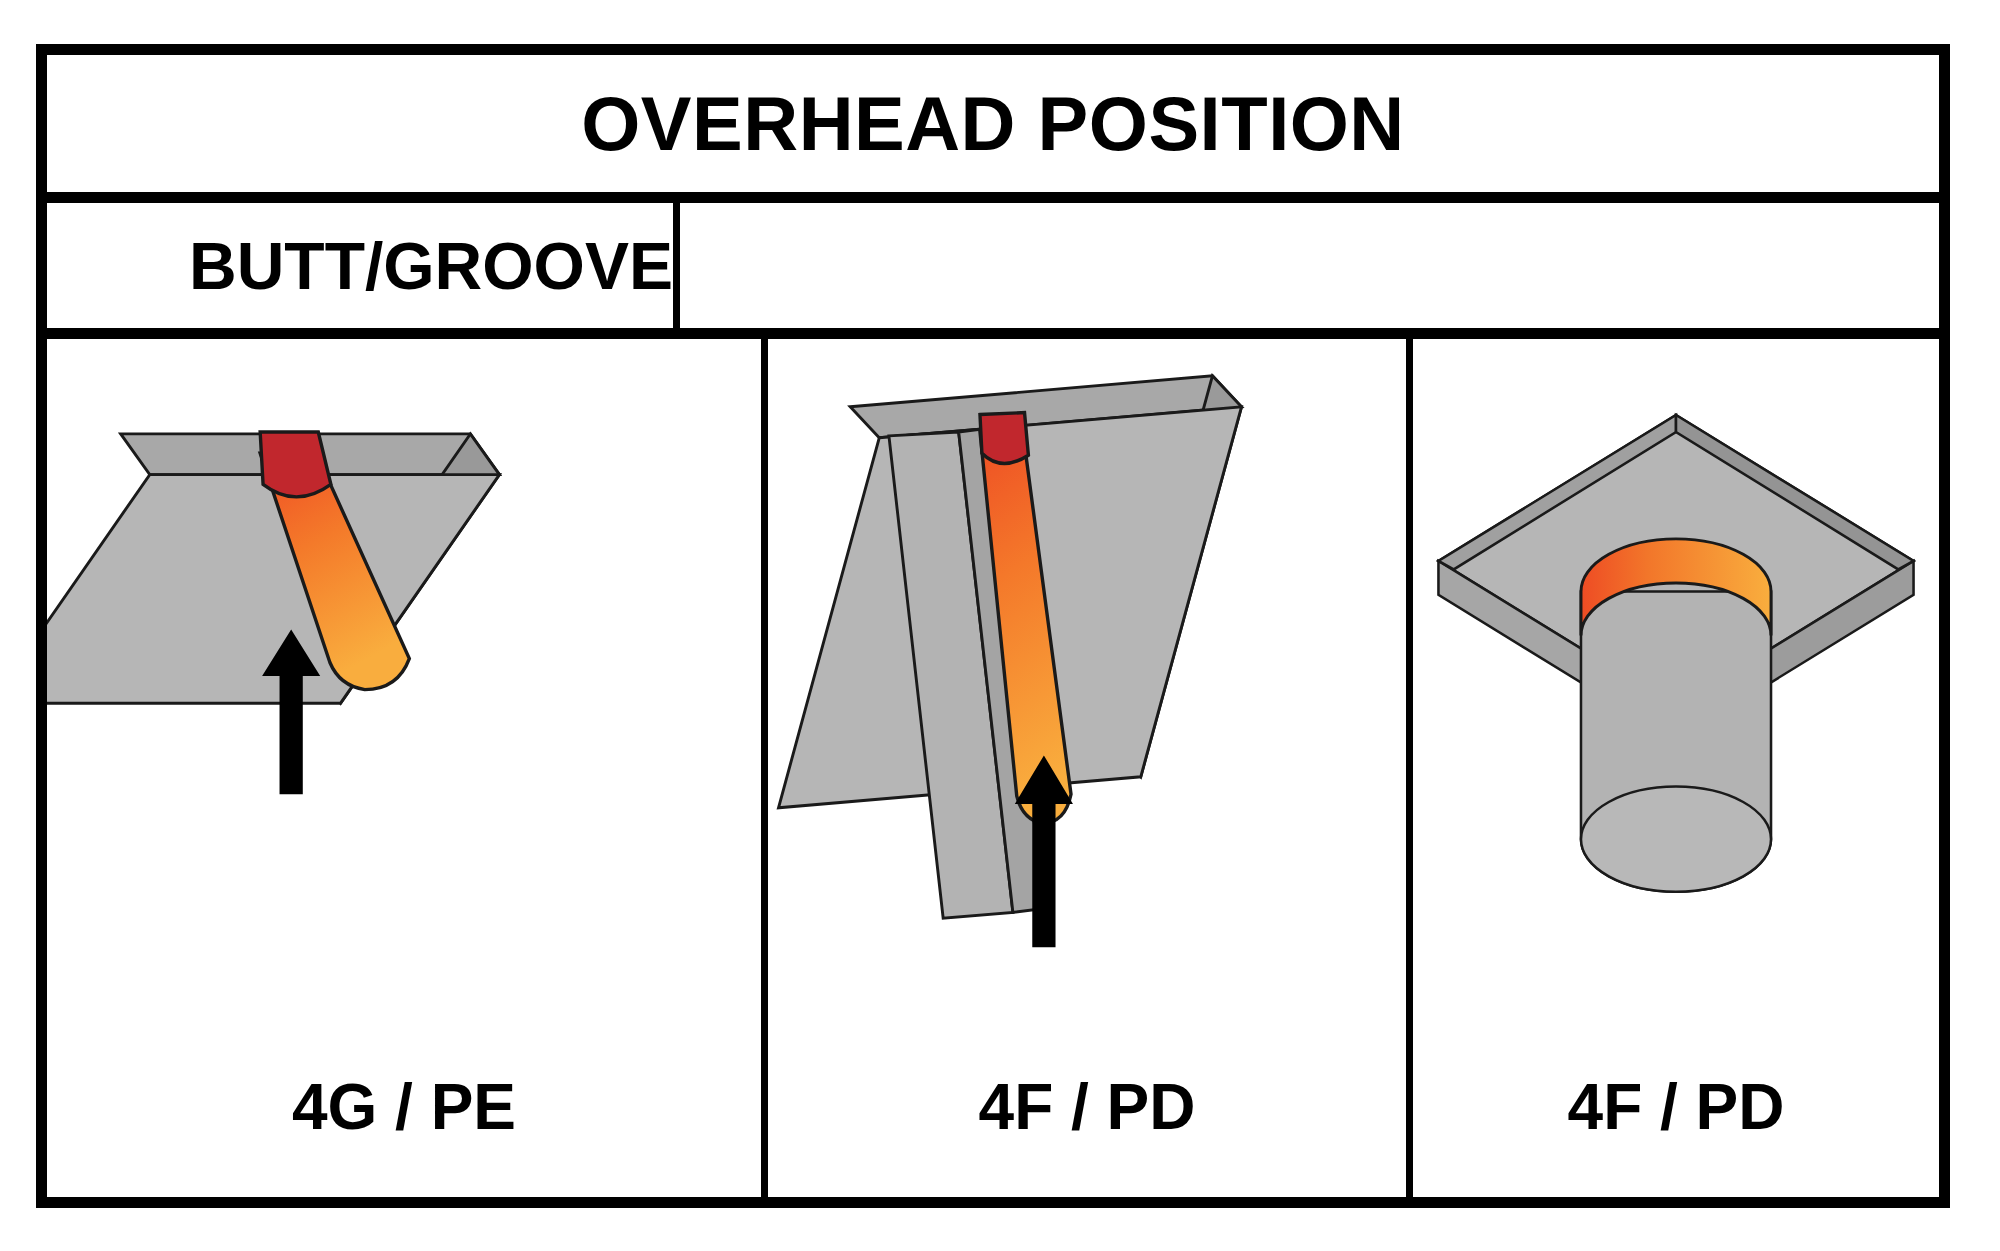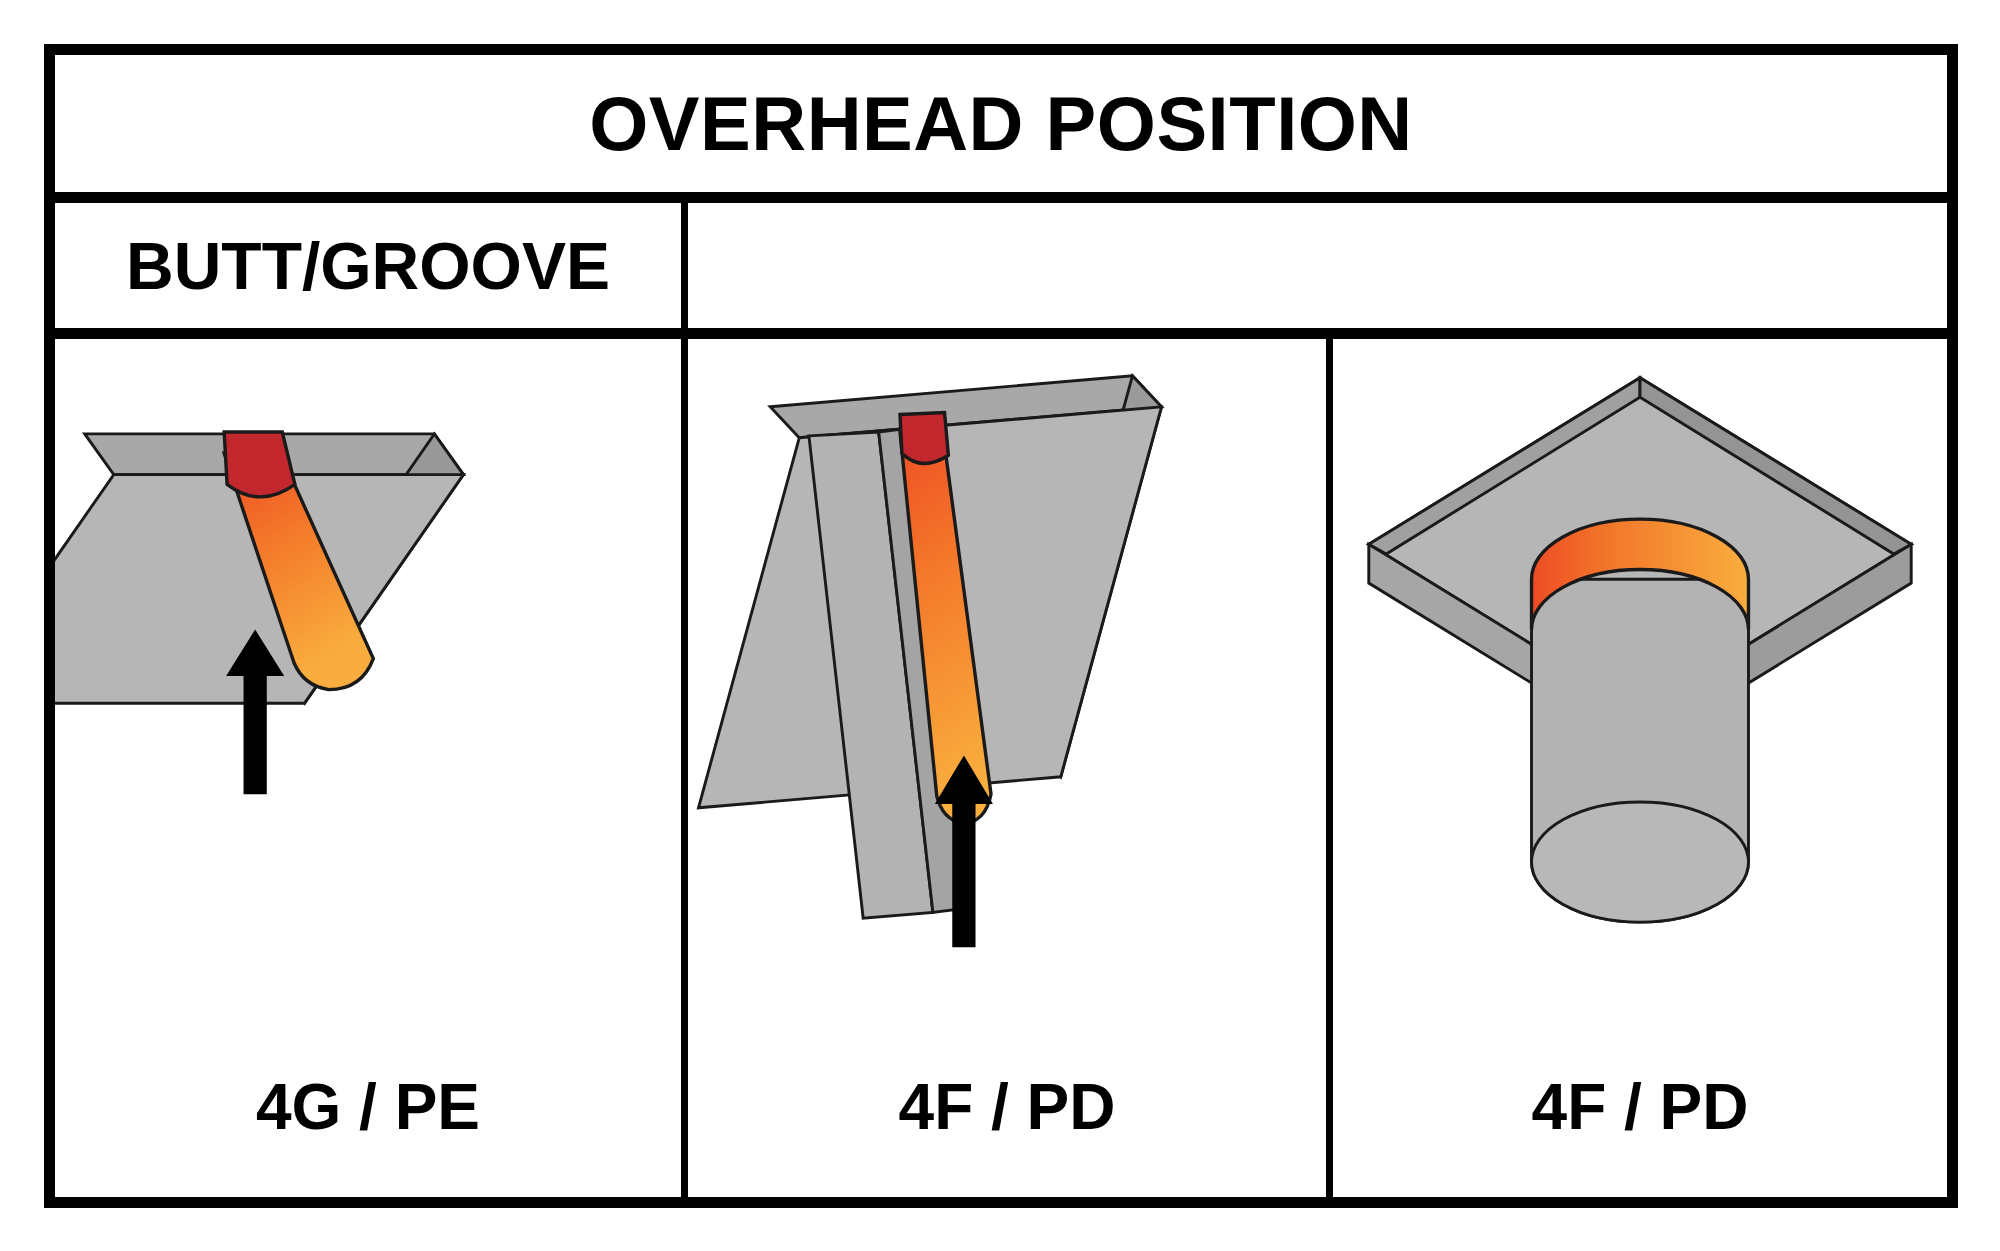--- a/index.html
+++ b/index.html
@@ -16,21 +16,21 @@
 
   #chart-root {
     position: absolute;
     left: 0; top: 0;
     width: 2000px;
     height: 1251px;
   }
 
   .table-frame {
     position: absolute;
-    left: 44px;
+    left: 36px;
     top: 44px;
     width: 1914px;
     height: 1164px;
     border: 11px solid #000000;
     box-sizing: border-box;
     background: #ffffff;
   }
 
   
   .title-row {
@@ -60,21 +60,21 @@
     top: 148px;
     width: 100%;
     height: 136px;
     border-bottom: 11px solid #000000;
     box-sizing: border-box;
     display: flex;
   }
   .header-cell {
     display: flex;
     align-items: center;
-    justify-content: center;
+    justify-content: flex-end;
     box-sizing: border-box;
     height: 100%;
   }
   .header-cell.butt {
     width: 633px;
     border-right: 7px solid #000000;
   }
   .header-cell.fillet {
     flex: 1;
   }
@@ -95,21 +95,21 @@
     bottom: 0;
     display: flex;
   }
   .body-cell {
     position: relative;
     box-sizing: border-box;
     height: 100%;
     display: flex;
     flex-direction: column;
   }
-  .body-cell.c1 { width: 633px; border-right: 7px solid #000000; }
+  .body-cell.c1 { width: 721px; border-right: 7px solid #000000; }
   .body-cell.c2 { width: 645px; border-right: 7px solid #000000; }
   .body-cell.c3 { flex: 1; }
 
   .illus-area {
     position: relative;
     flex: 1;
     width: 100%;
     overflow: hidden;
   }
   .illus-area svg {

